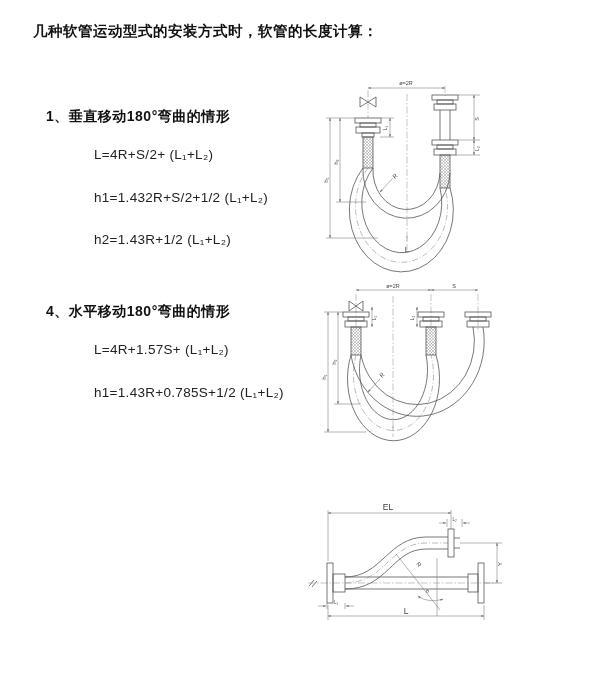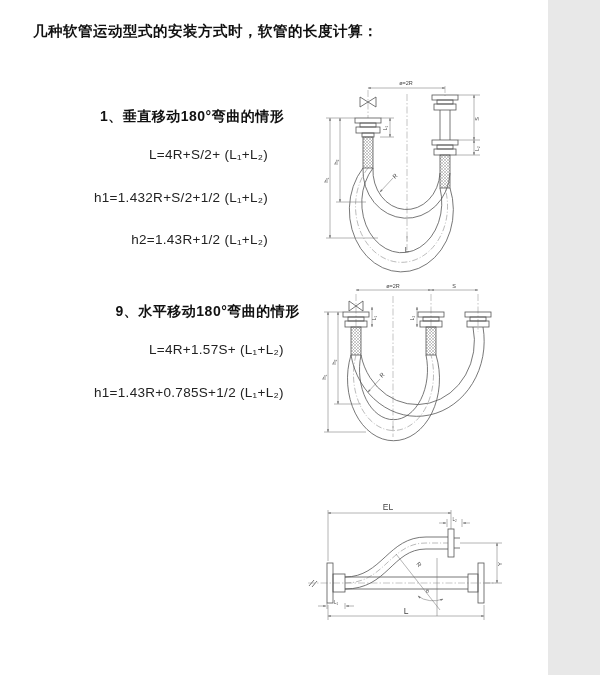--- a/index.html
+++ b/index.html
@@ -1,25 +1,25 @@
 <!DOCTYPE html>
 <html><head>
 <meta charset="utf-8">
 <style>
   html,body{margin:0;padding:0;background:#e8e8e8;}
   .page{
-    position:relative;width:548px;height:675px;background:#ffffff;
+    position:relative;width:600px;height:675px;background:#ffffff;
     font-family:"Liberation Sans","DejaVu Sans",sans-serif;
     color:#1c1c1c;overflow:hidden;
   }
   .doc-title{
     position:absolute;left:33px;top:22px;font-size:14.5px;font-weight:bold;
     letter-spacing:0.5px;color:#111;
   }
-  .section{position:absolute;left:46px;text-align:right;}
+  .section{position:absolute;left:46px;}
   .sec1{top:108px;} .sec2{top:303px;} .sec3{top:516px;}
   .sec-heading{font-size:14px;font-weight:bold;color:#111;letter-spacing:0.5px;margin:0 0 9px 0;}
   .formula{font-size:13.5px;color:#222;margin:16px;padding-left:32px;line-height:26.5px;letter-spacing:0.3px;}
   svg{position:absolute;overflow:visible;}
   svg text{font-family:"Liberation Sans","DejaVu Sans",sans-serif;fill:#444;stroke:none;}
   .draw{stroke:#555;stroke-width:0.8;fill:none;}
   .dim{stroke:#777;stroke-width:0.55;fill:none;}
   .cl{stroke:#888;stroke-width:0.5;fill:none;stroke-dasharray:7 2 1.5 2;}
   .hosecl{stroke:#777;stroke-width:0.5;fill:none;stroke-dasharray:6 2 1 2;}
   .t5{font-size:5.5px;} .t45{font-size:4.5px;} .t6{font-size:6px;} .t8{font-size:8.5px;}
@@ -32,21 +32,21 @@
   <div class="doc-title">几种软管运动型式的安装方式时，软管的长度计算：</div>
 
   <div class="section sec1">
     <p class="sec-heading">1、垂直移动180°弯曲的情形</p>
     <p class="formula">L=4R+S/2+ (L₁+L₂)</p>
     <p class="formula">h1=1.432R+S/2+1/2 (L₁+L₂)</p>
     <p class="formula">h2=1.43R+1/2 (L₁+L₂)</p>
   </div>
 
   <div class="section sec2">
-    <p class="sec-heading">9、水平移动180°弯曲的情形</p>
+    <p class="sec-heading">4、水平移动180°弯曲的情形</p>
     <p class="formula">L=4R+1.57S+ (L₁+L₂)</p>
     <p class="formula">h1=1.43R+0.785S+1/2 (L₁+L₂)</p>
   </div>
 
 
   <svg style="left:316px;top:70px;" width="172" height="186" viewBox="0 0 172 186">
     <defs>
       <marker id="ar1" viewBox="0 0 10 10" refX="9" refY="5" markerWidth="8" markerHeight="5.5" orient="auto-start-reverse">
         <path d="M0,1.5 L10,5 L0,8.5 z" fill="#777"></path>
       </marker>

